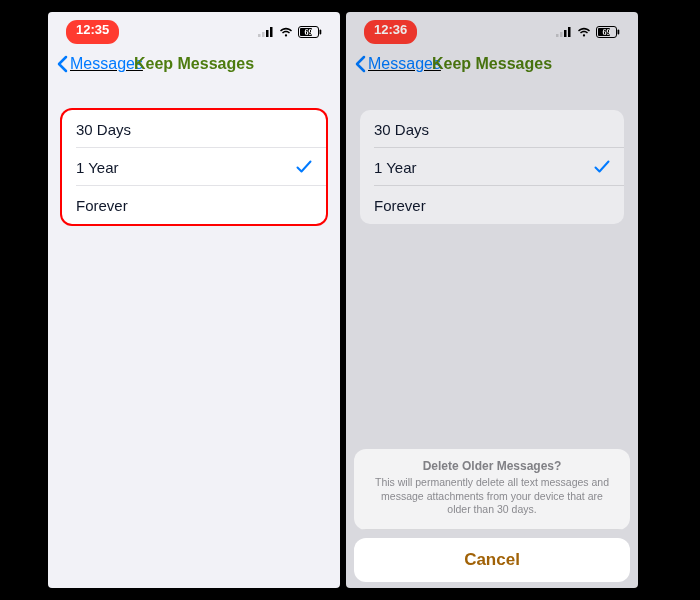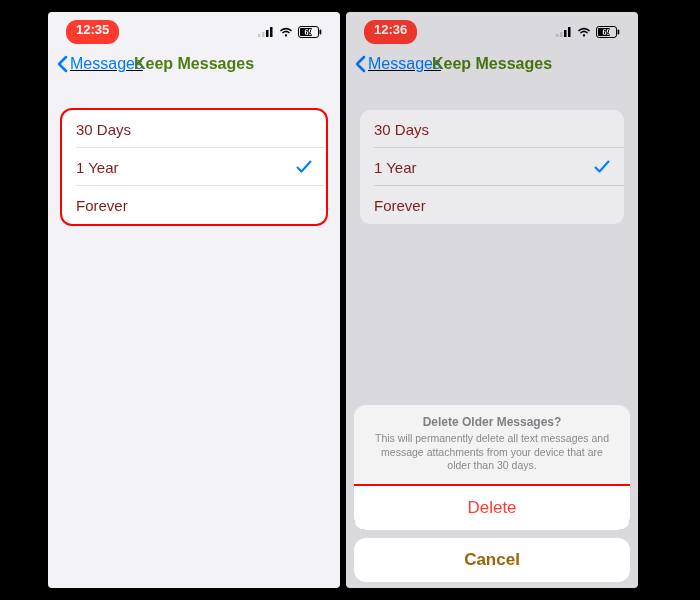--- a/index.html
+++ b/index.html
@@ -87,21 +87,21 @@
       overflow: hidden;
     }
     .phone.dimmed .options-group { background: #ebebee; }
     .opt-row {
       height: 38px;
       display: flex;
       align-items: center;
       justify-content: space-between;
       padding: 0 14px;
       font-size: 15px;
-      color: #7f1d1d;
+      color: #0f172a;
       position: relative;
     }
     .opt-row:not(:last-child)::after{
       content:"";
       position:absolute;
       left:14px; right:0; bottom:0;
       height:1px;
       background:#e3e3e7;
     }
     .phone.dimmed .opt-row:not(:last-child)::after{ background:#d0d0d4; }
@@ -267,18 +267,17 @@
         <span>Forever</span>
       </div>
     </div>
 
     <div class="sheet-wrap">
       <div class="sheet-card">
         <div class="sheet-header">
           <div class="sheet-title">Delete Older Messages?</div>
           <div class="sheet-msg">This will permanently delete all text messages and message attachments from your device that are older than 30 days.</div>
         </div>
-        <div class="sheet-btn delete-btn hl-red">Delete</div>
       </div>
       <div class="cancel-card">Cancel</div>
     </div>
   </div>
 </div>
 
 </body></html>

